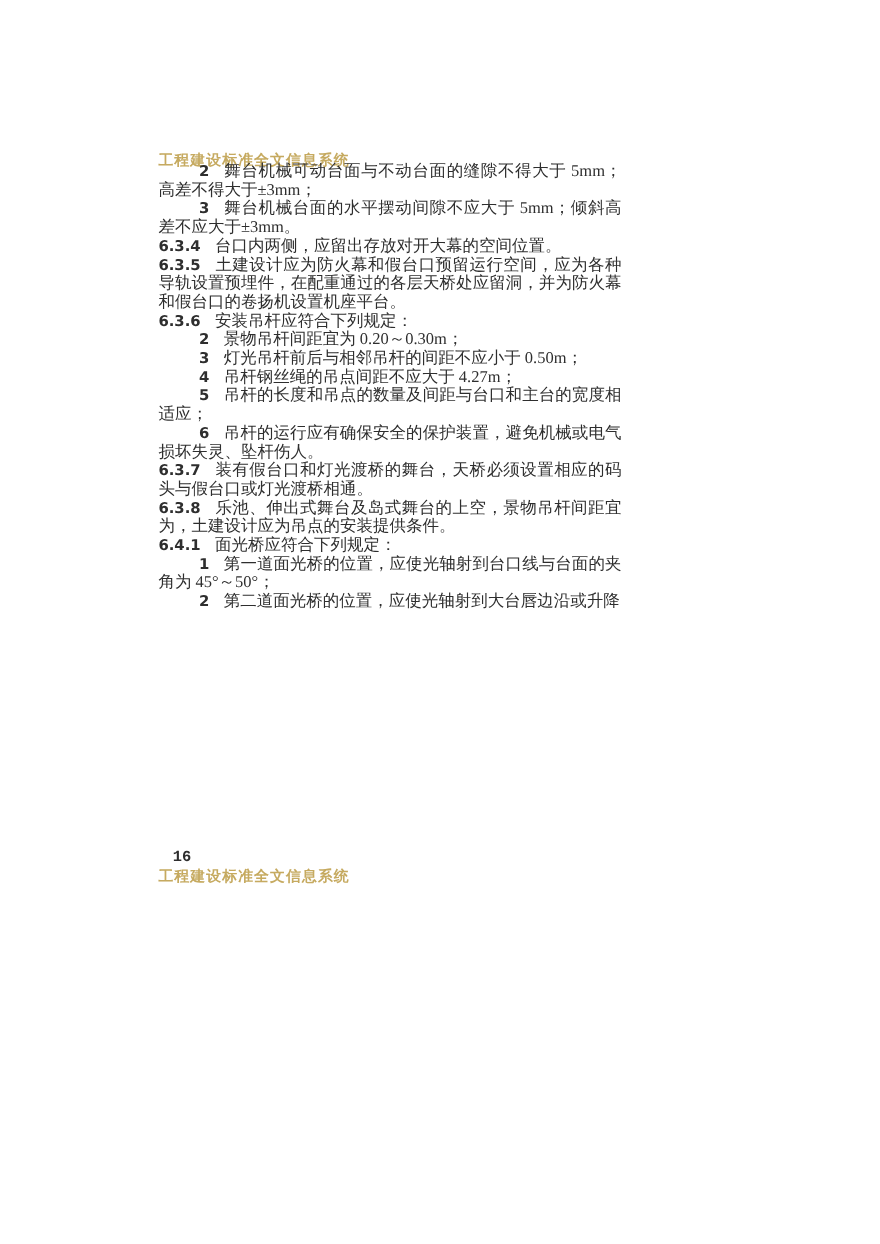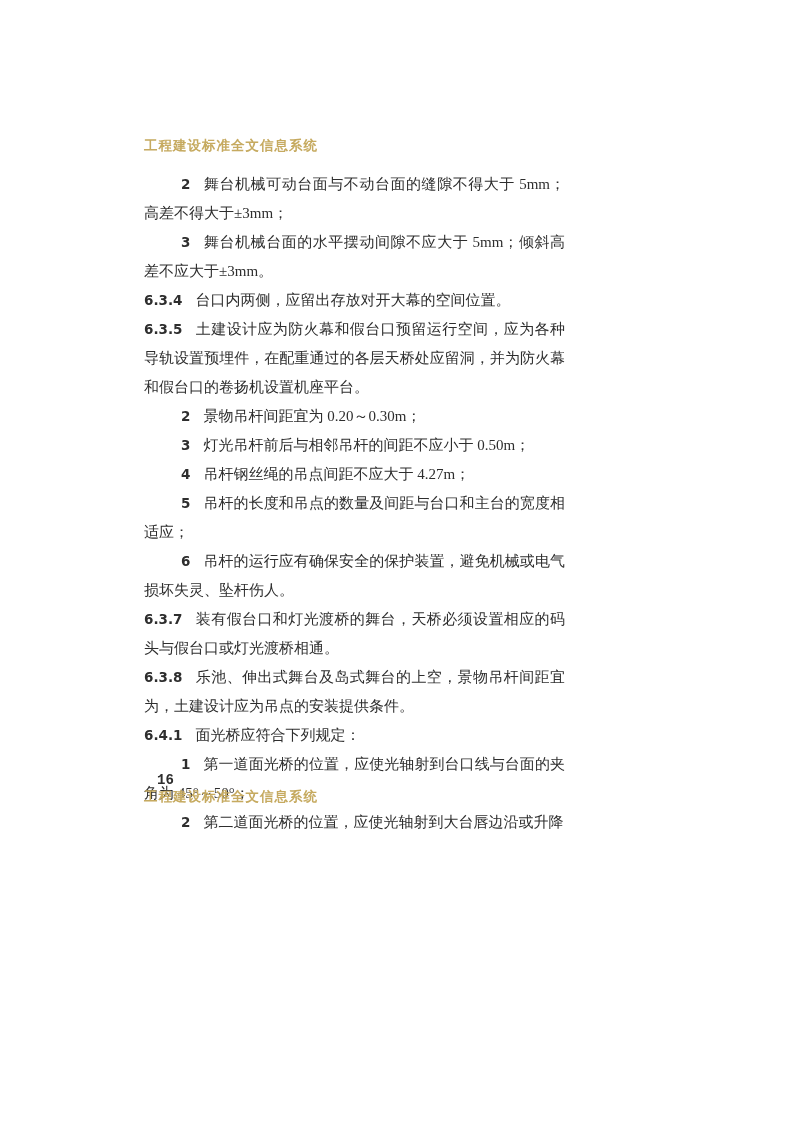--- a/index.html
+++ b/index.html
@@ -21,24 +21,24 @@
     font-size: 13.5px;
     font-weight: 700;
     letter-spacing: 1px;
     white-space: nowrap;
   }
   .watermark.header { top: 137px; }
   .watermark.footer { top: 788px; }
   .content {
     position: absolute;
     left: 144px;
-    top: 170px;
+    top: 148px;
     width: 421px;
     font-size: 15px;
-    line-height: 29px;
+    line-height: 17px;
     text-align: justify;
   }
   .content p {
     margin: 0;
     padding: 0;
   }
   p.sub   { text-indent: 37px; }
   p.clause{ text-indent: 0; }
   .num {
     font-weight: 700;
@@ -79,20 +79,21 @@
 
     <p class="sub"><span class="num">2</span><span>舞台机械可动台面与不动台面的缝隙不得大于 5mm；高差不得大于±3mm；</span></p>
 
     <p class="sub"><span class="num">3</span><span>舞台机械台面的水平摆动间隙不应大于 5mm；倾斜高差不应大于±3mm。</span></p>
 
 
     <p class="clause"><span class="num">6.3.4</span><span>台口内两侧，应留出存放对开大幕的空间位置。</span></p>
 
     <p class="clause"><span class="num">6.3.5</span><span>土建设计应为防火幕和假台口预留运行空间，应为各种导轨设置预埋件，在配重通过的各层天桥处应留洞，并为防火幕和假台口的卷扬机设置机座平台。</span></p>
 
+    <p class="clause"><span class="num">6.3.6</span><span>安装吊杆应符合下列规定：</span></p>
 
 
     <p class="sub"><span class="num">2</span><span>景物吊杆间距宜为 0.20～0.30m；</span></p>
 
     <p class="sub"><span class="num">3</span><span>灯光吊杆前后与相邻吊杆的间距不应小于 0.50m；</span></p>
 
     <p class="sub"><span class="num">4</span><span>吊杆钢丝绳的吊点间距不应大于 4.27m；</span></p>
 
     <p class="sub"><span class="num">5</span><span>吊杆的长度和吊点的数量及间距与台口和主台的宽度相适应；</span></p>
 

